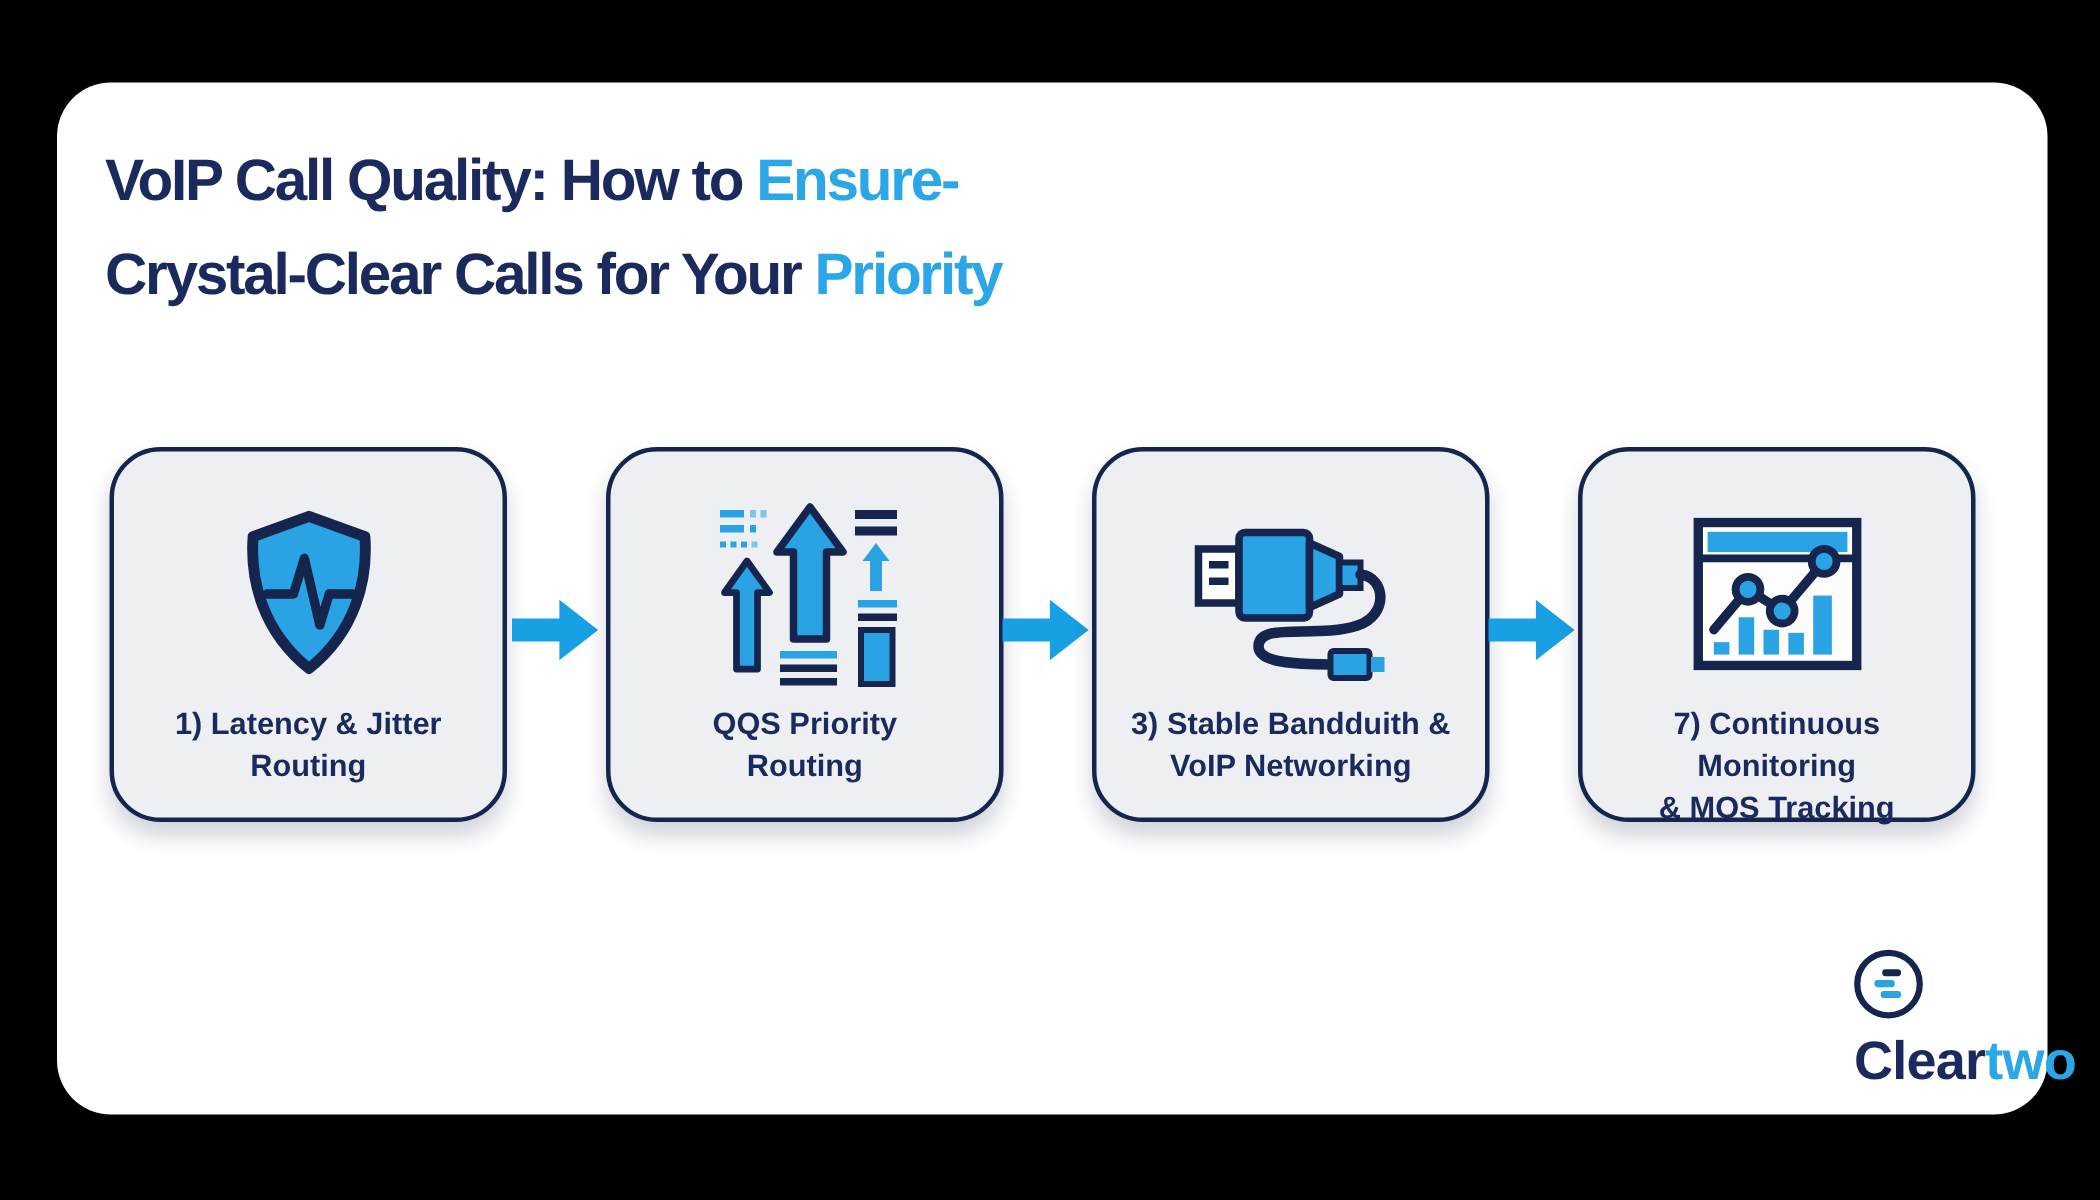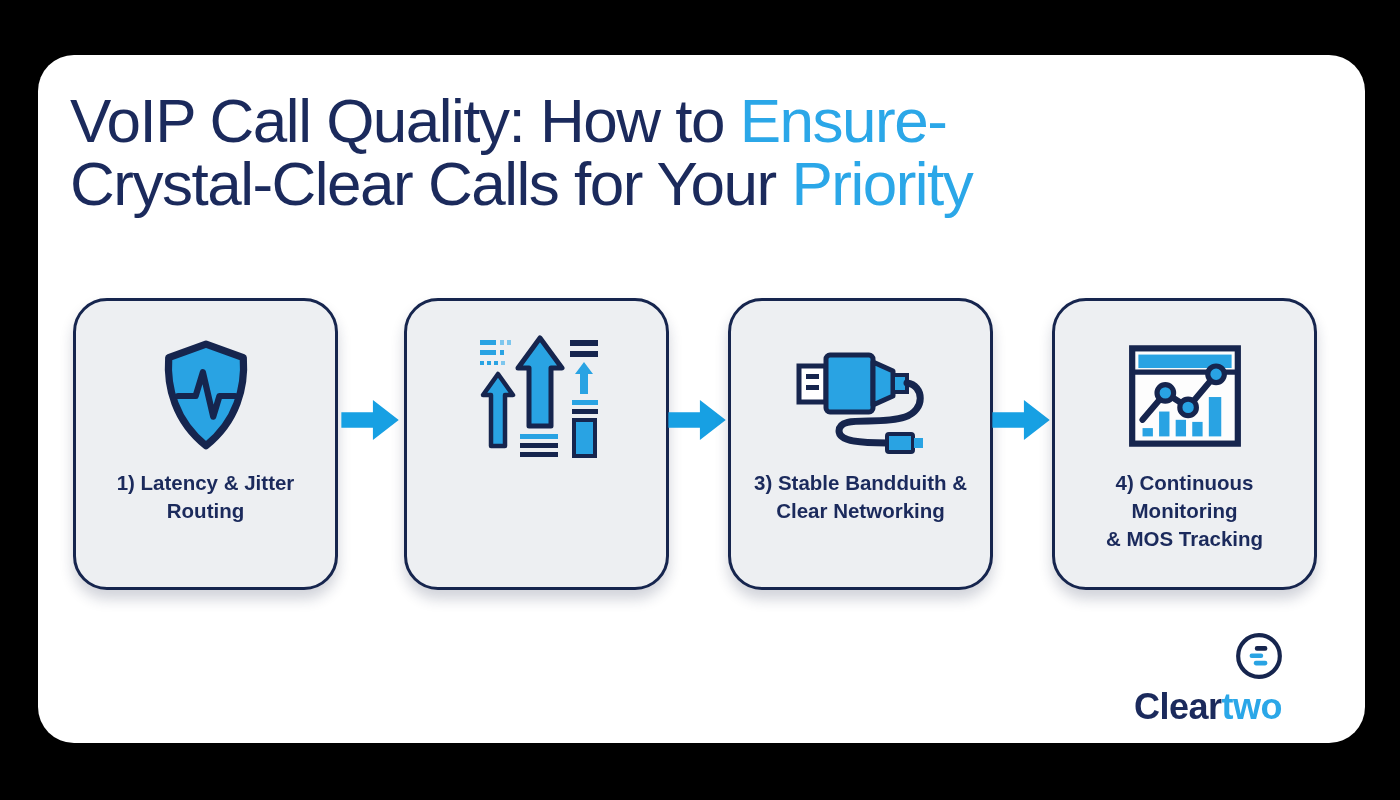--- a/index.html
+++ b/index.html
@@ -7,27 +7,27 @@
   body { font-family: "Liberation Sans", sans-serif; position: relative; }
 
   .card {
     position: absolute; left: 38px; top: 55px;
     width: 1327px; height: 688px;
     background: #ffffff; border-radius: 36px;
   }
 
   .title {
     position: absolute; left: 32px; top: 34px; width: 1100px;
-    font-size: 62px; font-weight: 400; letter-spacing: -1.5px;
+    font-size: 39px; font-weight: 700; letter-spacing: -1.5px;
     line-height: 63px; color: #1b2a5c;
   }
   .title .accent { color: #2ba7e8; }
 
   .step {
-    position: absolute; top: 243px; width: 265px; height: 292px;
+    position: absolute; top: 243px; width: 265px; height: 250px;
     background: #edeff2; border: 3px solid #16254e; border-radius: 34px;
     box-shadow: 0 9px 14px rgba(25, 35, 70, 0.20);
     padding-left: 12px;
   }
   .step-1 { left: 35px; }
   .step-2 { left: 366px; }
   .step-3 { left: 690px; text-decoration: underline; }
   .step-4 { left: 1014px; }
 
   .step .icon-wrap {
@@ -42,21 +42,21 @@
 
   .flow-arrow {
     position: absolute; top: 343px; width: 62px; height: 44px;
   }
   .arrow-1 { left: 302px; }
   .arrow-2 { left: 629px; }
   .arrow-3 { left: 953px; }
 
   .logo {
     position: absolute; left: 1096px; top: 576px; width: 250px;
-    text-align: left;
+    text-align: right;
   }
   .logo svg { display: block; margin: 0 auto 4px auto; }
   .logo-text {
     font-size: 36px; font-weight: 700; letter-spacing: -0.5px;
     color: #1b2a5c; line-height: 44px;
   }
   .logo-text .accent { color: #2ba7e8; }
 </style>
 </head>
 <body>
@@ -108,20 +108,24 @@
         <rect x="46" y="120" width="38" height="5" fill="#16254e"></rect>
 
         <rect x="96" y="8" width="28" height="6" fill="#16254e"></rect>
         <rect x="96" y="19" width="28" height="6" fill="#16254e"></rect>
         <polygon points="110,30 119,42 114,42 114,62 106,62 106,42 101,42" fill="#29a3e3"></polygon>
         <rect x="98" y="68" width="26" height="5" fill="#29a3e3"></rect>
         <rect x="98" y="77" width="26" height="5" fill="#16254e"></rect>
         <rect x="100" y="88" width="21" height="36" fill="#29a3e3" stroke="#16254e" stroke-width="4"></rect>
       </svg>
     </div>
+    <div class="caption">
+      <div>QQS Priority</div>
+      <div>Routing</div>
+    </div>
   </div>
 
   <svg class="flow-arrow arrow-2" viewBox="0 0 62 46">
     <polygon points="0,15 33,15 33,2 60,23 33,44 33,31 0,31" fill="#17a0e3"></polygon>
   </svg>
 
   <div class="step step-3">
     <div class="icon-wrap">
       <svg width="134" height="116" viewBox="0 0 134 116">
 
@@ -134,21 +138,21 @@
         <rect x="99" y="37" width="14" height="17" fill="#29a3e3" stroke="#16254e" stroke-width="4"></rect>
 
         <path d="M113 45 C130 47 132 72 111 79 C84 88 45 76 45 93 C45 104 70 105 93 105" fill="none" stroke="#16254e" stroke-width="7" stroke-linecap="round"></path>
 
         <rect x="93" y="96" width="26" height="18" rx="2" fill="#29a3e3" stroke="#16254e" stroke-width="4"></rect>
         <rect x="120" y="100" width="9" height="10" fill="#29a3e3"></rect>
       </svg>
     </div>
     <div class="caption">
       <div>3) Stable Bandduith &amp;</div>
-      <div>Clear Networking</div>
+      <div>VoIP Networking</div>
     </div>
   </div>
 
   <svg class="flow-arrow arrow-3" viewBox="0 0 62 46">
     <polygon points="0,15 33,15 33,2 60,23 33,44 33,31 0,31" fill="#17a0e3"></polygon>
   </svg>
 
   <div class="step step-4">
     <div class="icon-wrap">
       <svg width="116" height="106" viewBox="0 0 112 102">
@@ -162,21 +166,21 @@
         <rect x="63" y="76" width="10" height="14" fill="#29a3e3"></rect>
         <rect x="79" y="52" width="12" height="38" fill="#29a3e3"></rect>
 
         <polyline points="15,74 37,48 59,62 86,30" fill="none" stroke="#16254e" stroke-width="6" stroke-linecap="round" stroke-linejoin="round"></polyline>
         <circle cx="37" cy="48" r="8" fill="#29a3e3" stroke="#16254e" stroke-width="5"></circle>
         <circle cx="59" cy="62" r="8" fill="#29a3e3" stroke="#16254e" stroke-width="5"></circle>
         <circle cx="86" cy="30" r="8" fill="#29a3e3" stroke="#16254e" stroke-width="5"></circle>
       </svg>
     </div>
     <div class="caption">
-      <div>4) Continuous Monitoring</div>
+      <div>7) Continuous Monitoring</div>
       <div>&amp; MOS Tracking</div>
     </div>
   </div>
 
   <div class="logo">
     <svg width="50" height="50" viewBox="0 0 48 48">
       <circle cx="24" cy="24" r="20" fill="none" stroke="#16254e" stroke-width="4"></circle>
       <rect x="20" y="14.5" width="12" height="4.5" rx="2" fill="#16254e"></rect>
       <rect x="15" y="21.5" width="13" height="4.5" rx="2" fill="#29a3e3"></rect>
       <rect x="19" y="28.5" width="13" height="4.5" rx="2" fill="#29a3e3"></rect>

